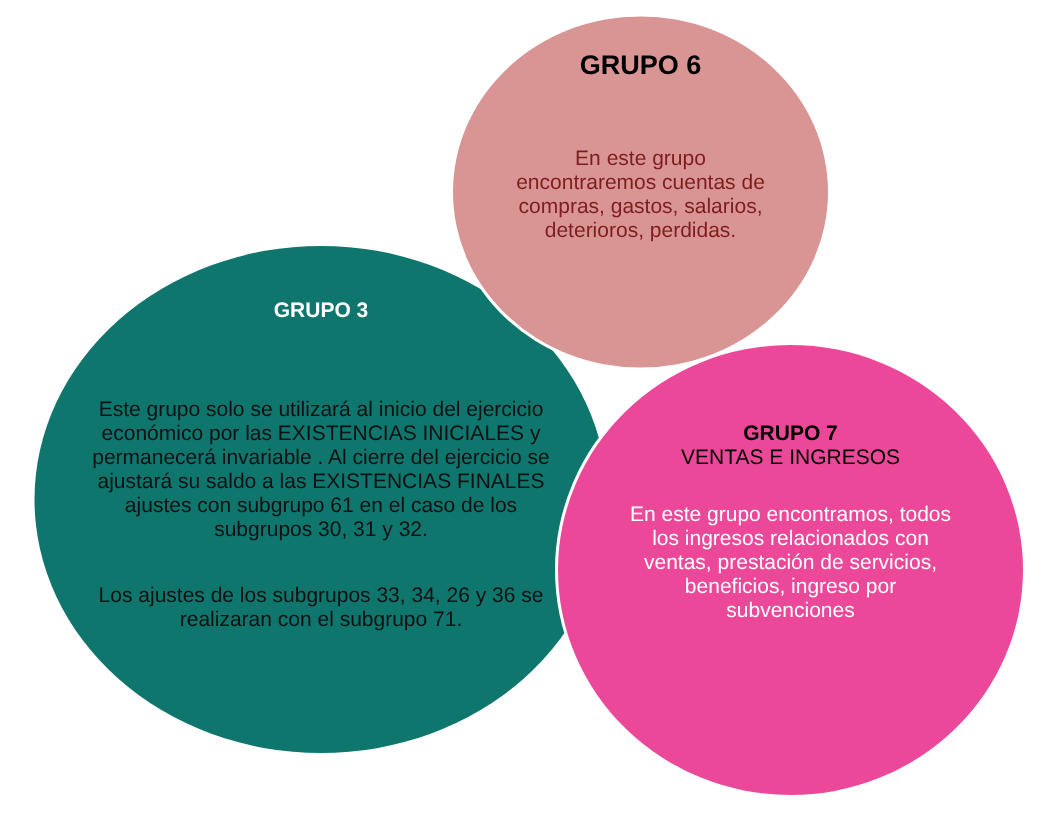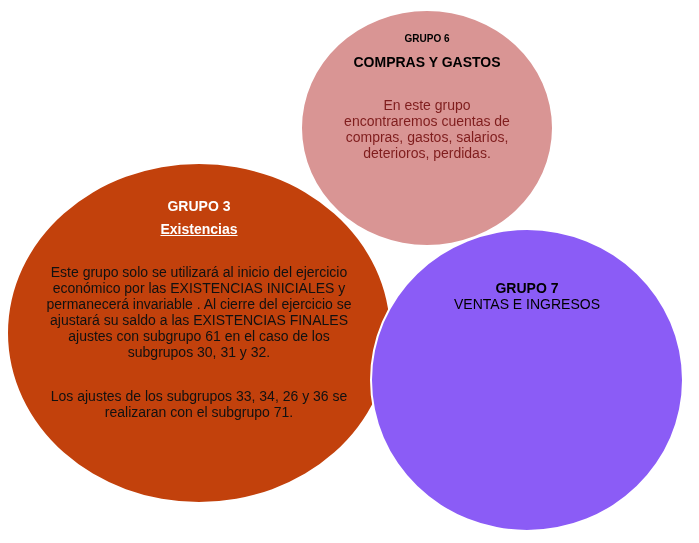--- a/index.html
+++ b/index.html
@@ -1,48 +1,47 @@
 <!DOCTYPE html>
 <html><head>
 <meta charset="utf-8">
 <style>
   html, body { margin:0; padding:0; }
   body { width:699px; height:543px; background:#ffffff; position:relative; overflow:hidden;
          font-family:"Liberation Sans", sans-serif; }
   .circle { position:absolute; border-radius:50%; box-sizing:border-box; border:2px solid #ffffff;
             display:flex; flex-direction:column; align-items:center; text-align:center; }
-  #c3 { left:6px; top:162px; width:386px; height:342px; background:#c2410c; z-index:1; }
+  #c3 { left:21px; top:162px; width:386px; height:342px; background:#0f766e; z-index:1; }
   #c6 { left:300px; top:9px; width:254px; height:238px; background:#D99594; z-index:2; }
-  #c7 { left:370px; top:228px; width:314px; height:304px; background:#8b5cf6; z-index:3;text-align:center; }
+  #c7 { left:370px; top:228px; width:314px; height:304px; background:#ec4899; z-index:3;text-align:center; }
 
   #c3 .title { position:absolute; top:34px; left:0; right:0; color:#ffffff; font-weight:bold; font-size:14px; }
   #c3 .sub { position:absolute; top:57px; left:0; right:0; color:#ffffff; font-weight:bold; font-size:14px; text-decoration:underline; }
   #c3 .body1 { position:absolute; top:100px; left:30px; right:30px; color:#111; font-size:14px; line-height:16px; }
   #c3 .body2 { position:absolute; top:224px; left:30px; right:30px; color:#111; font-size:14px; line-height:16px; }
 
-  #c6 .title { position:absolute; top:22px; left:0; right:0; color:#000; font-weight:bold; font-size:10px; }
+  #c6 .title { position:absolute; top:22px; left:0; right:0; color:#000; font-weight:bold; font-size:18px; }
   #c6 .sub { position:absolute; top:44px; left:40px; right:40px; color:#000; font-weight:bold; font-size:14px; line-height:15px; }
   #c6 .body { position:absolute; top:86px; left:40px; right:40px; color:#7f1d1d; font-size:14px; line-height:16px; }
 
   #c7 .title { position:absolute; top:50px; left:0; right:0; color:#000; font-weight:bold; font-size:14px; line-height:16px; }
   #c7 .sub { position:absolute; top:66px; left:0; right:0; color:#000; font-weight:normal; font-size:14px; line-height:16px; }
   #c7 .body { position:absolute; top:104px; left:40px; right:40px; color:#ffffff; font-size:14px; line-height:16px; }
 </style>
 </head>
 <body>
 
 <div id="c3" class="circle">
   <div class="title">GRUPO  3</div>
-  <div class="sub">Existencias</div>
   <div class="body1">Este grupo solo se  utilizará al inicio  del ejercicio económico por las EXISTENCIAS INICIALES  y permanecerá invariable . Al cierre del ejercicio se ajustará su saldo a las EXISTENCIAS FINALES ajustes con subgrupo 61 en el  caso de los subgrupos 30, 31 y 32.</div>
   <div class="body2">Los ajustes de los subgrupos 33, 34, 26 y 36 se realizaran con el subgrupo 71.</div>
 </div>
 
 <div id="c6" class="circle">
   <div class="title">GRUPO 6</div>
-  <div class="sub">COMPRAS Y GASTOS</div>
   <div class="body">En este grupo encontraremos cuentas de compras, gastos, salarios, deterioros, perdidas.</div>
 </div>
 
 <div id="c7" class="circle">
   <div class="title">GRUPO 7</div>
   <div class="sub">VENTAS E INGRESOS</div>
+  <div class="body">En este grupo encontramos, todos los ingresos relacionados con ventas, prestación de servicios, beneficios, ingreso por subvenciones</div>
 </div>
 
 </body></html>

